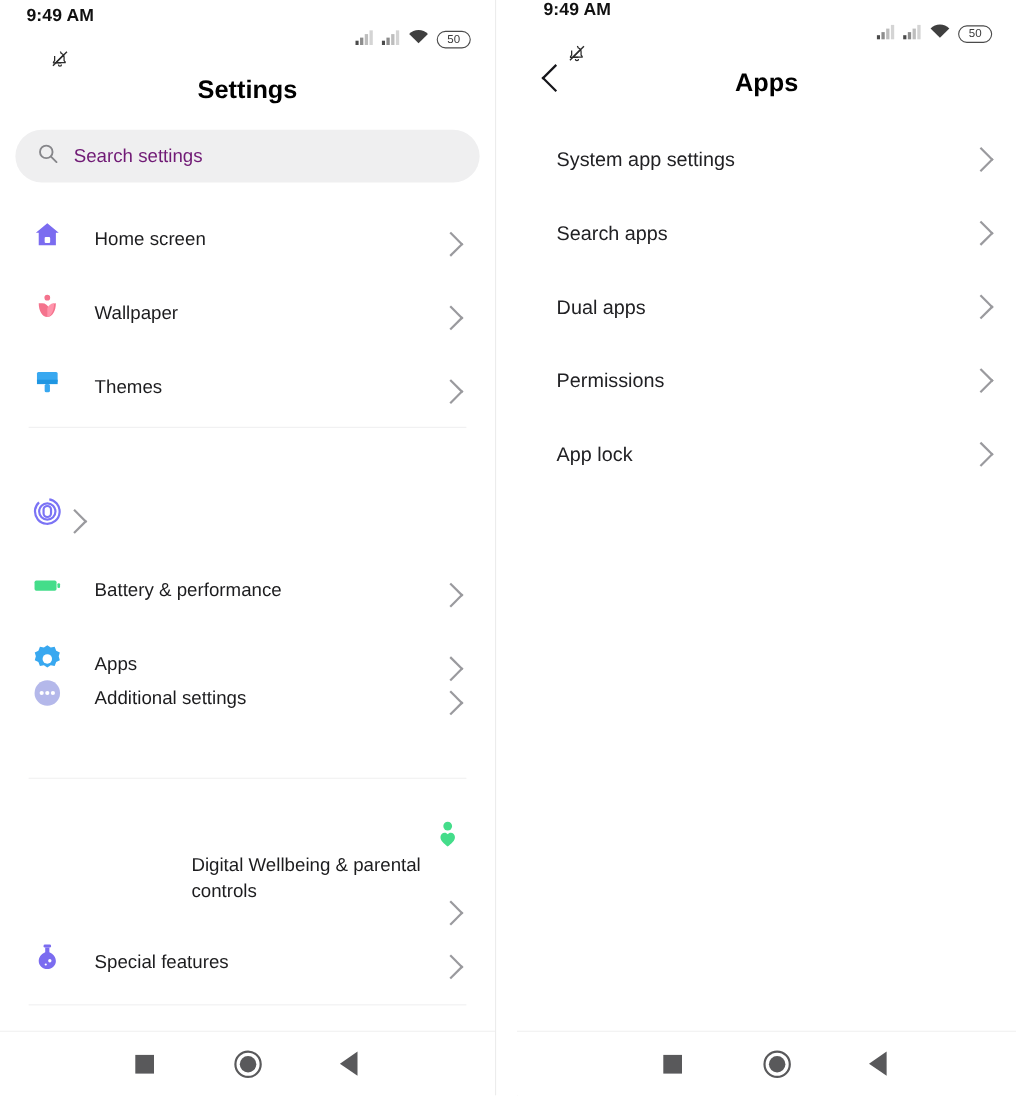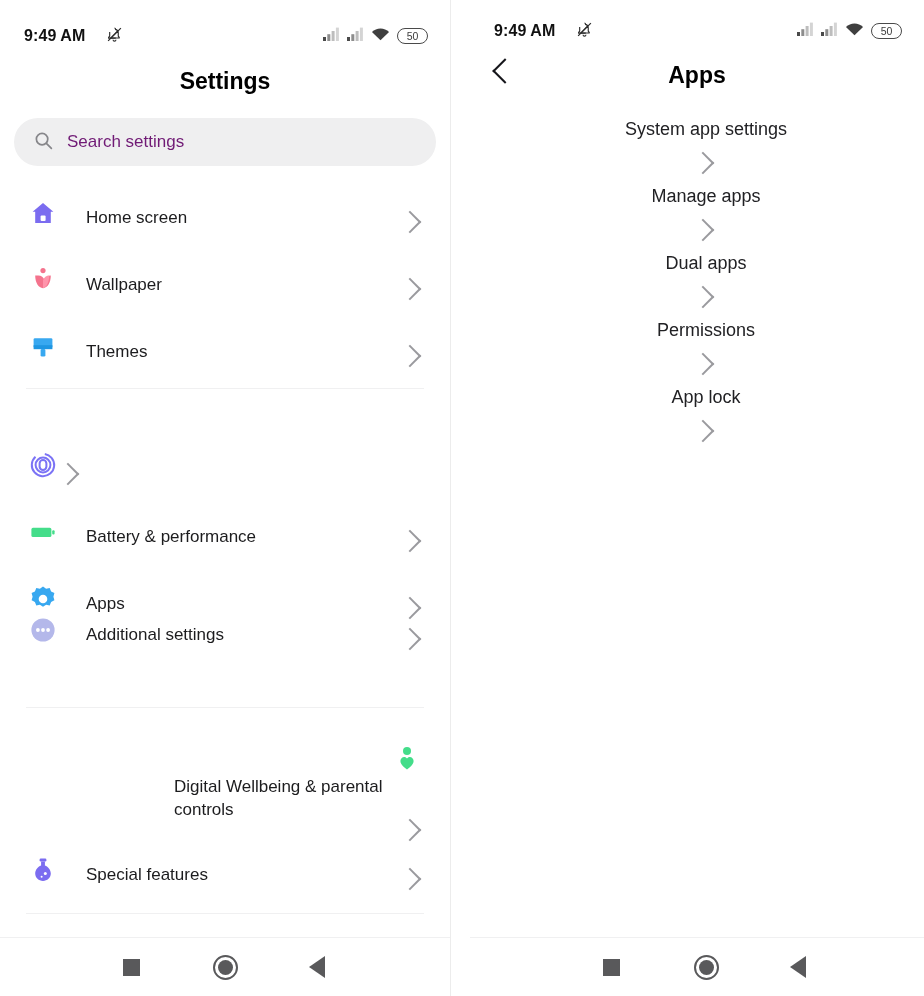--- a/index.html
+++ b/index.html
@@ -39,21 +39,21 @@
     height: 30px;
     display: flex;
     align-items: center;
     justify-content: space-between;
     padding: 0 22px 0 24px;
     box-sizing: border-box;
   }
   .phone.left  .statusbar { top: 21px; }
   .phone.right .statusbar { top: 16px; }
 
-  .sb-left { display: flex; align-items: center; gap: 21px; }
+  .sb-left { display: flex; align-items: center; gap: 21px; flex-direction: column; }
   .sb-time {
     font-size: 16px;
     font-weight: bold;
     color: #111111;
     letter-spacing: 0.1px;
   }
   .sb-right { display: flex; align-items: center; gap: 7px; }
   .batt {
     border: 1.6px solid #4a4a4a;
     border-radius: 9px;
@@ -160,21 +160,20 @@
     font-weight: bold;
     color: #000000;
   }
   .rrow {
     position: absolute;
     left: 36px;
     width: 400px;
     display: flex;
     align-items: center;
     height: 52px;
-    flex-direction: column;
   }
   .rrow .lbl {
     font-size: 18px;
     color: #212124;
     flex: 1;
   }
 
   
   .navbar {
     position: absolute;
@@ -445,21 +444,21 @@
     </div>
 
     <div class="back-chev"></div>
     <div class="title-apps">Apps</div>
 
     <div class="rrow" style="top:119px">
       <span class="lbl">System app settings</span>
       <span class="chev"></span>
     </div>
     <div class="rrow" style="top:186px">
-      <span class="lbl">Manage apps</span>
+      <span class="lbl">Search apps</span>
       <span class="chev"></span>
     </div>
     <div class="rrow" style="top:253px">
       <span class="lbl">Dual apps</span>
       <span class="chev"></span>
     </div>
     <div class="rrow" style="top:320px">
       <span class="lbl">Permissions</span>
       <span class="chev"></span>
     </div>

